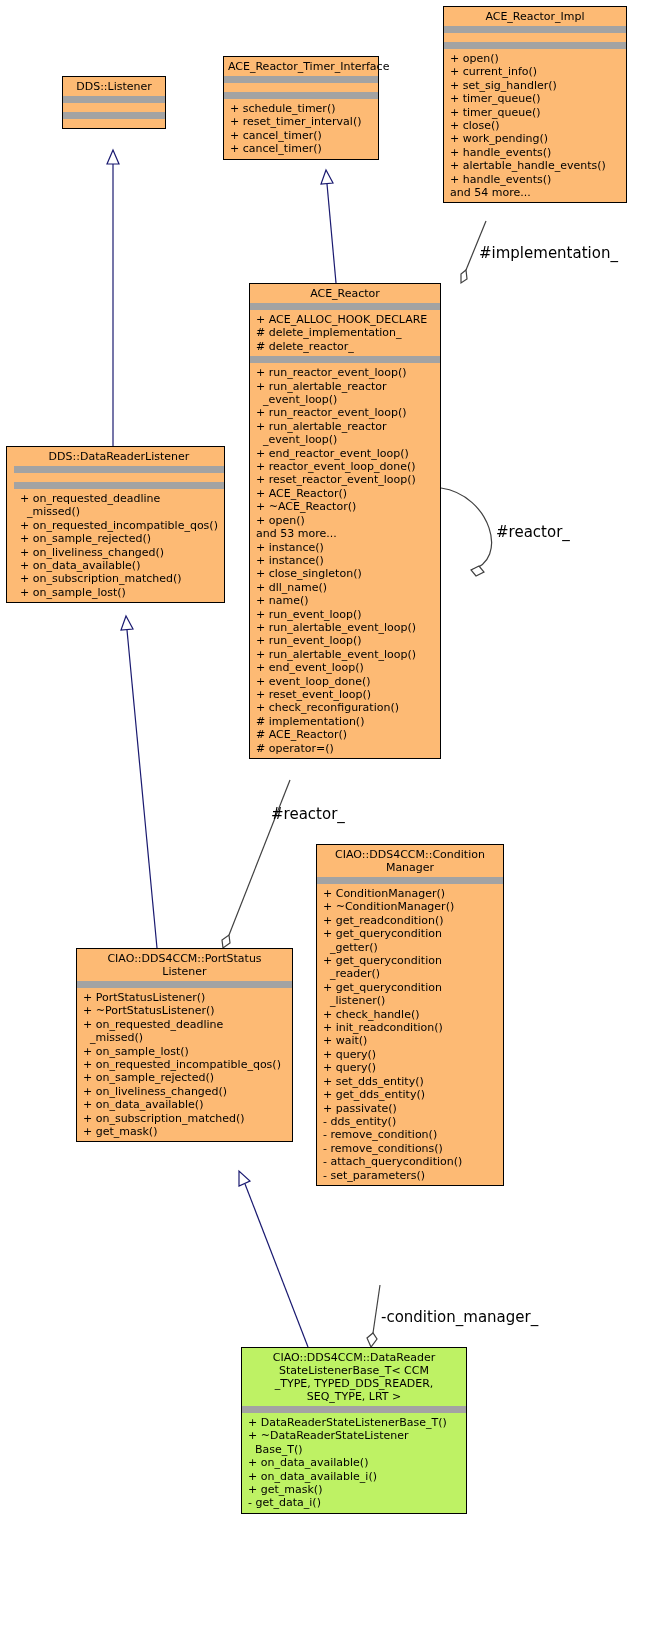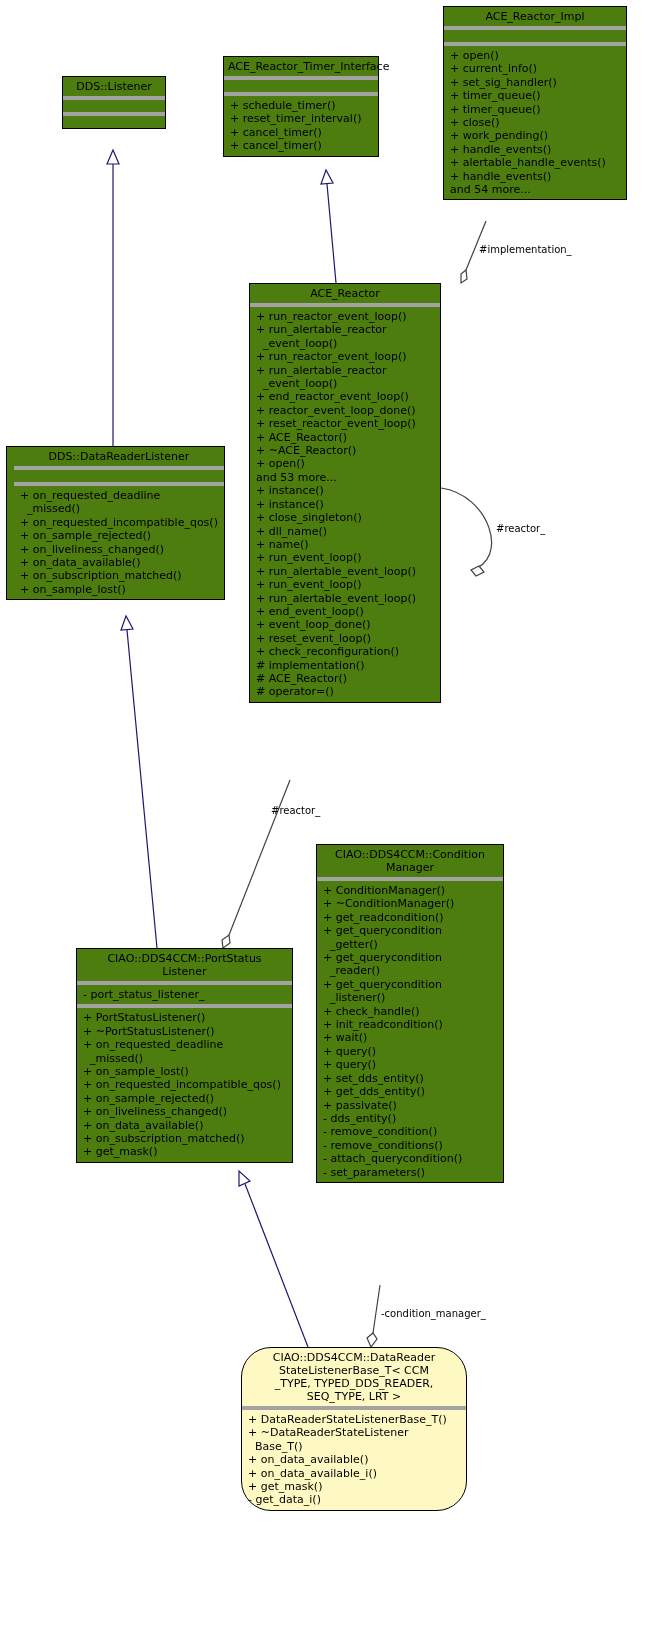--- a/index.html
+++ b/index.html
@@ -1,24 +1,24 @@
 <!DOCTYPE html>
 <html><head>
 <meta charset="utf-8">
 <style>
   html, body { margin: 0; padding: 0; background: #ffffff; }
   body { width: 645px; height: 1627px; position: relative; overflow: hidden;
          font-family: "DejaVu Sans", sans-serif; font-size: 11px; color: #000; }
   #edges { position: absolute; left: 0; top: 0; width: 645px; height: 1627px; }
-  .cls { position: absolute; border: 1px solid #000; background: #4d7c0f; box-sizing: border-box; }
-  .cls.highlight { background: #fef9c3; border-radius: 30px; }
+  .cls { position: absolute; border: 1px solid #000; background: #fdba74; box-sizing: border-box; }
+  .cls.highlight { background: #bef264; }
   .cls .title { text-align: center; padding: 3px 4px; line-height: 13px; }
-  .cls .sec { border-top: 4px solid #a3a3a3; padding: 3px 6px; line-height: 13.4px; min-height: 16px; box-sizing: border-box; }
+  .cls .sec { border-top: 7px solid #a3a3a3; padding: 3px 6px; line-height: 13.4px; min-height: 16px; box-sizing: border-box; }
   .cls .sec div { white-space: pre; }
-  .lbl { position: absolute; font-size: 10px; white-space: nowrap; }
+  .lbl { position: absolute; font-size: 15px; white-space: nowrap; }
 </style>
 </head>
 <body>
 
 <svg id="edges" xmlns="http://www.w3.org/2000/svg">
 
   <path d="M113,446 L113,164" stroke="#191970" fill="none" stroke-width="1.2"></path>
   <polygon points="113,150 107,164 119,164" fill="#fff" stroke="#191970" stroke-width="1.2"></polygon>
 
   <path d="M336,283 L327,184" stroke="#191970" fill="none" stroke-width="1.2"></path>
@@ -82,20 +82,25 @@
       <div>+ work_pending()</div>
       <div>+ handle_events()</div>
       <div>+ alertable_handle_events()</div>
       <div>+ handle_events()</div>
       <div>and 54 more...</div>
     </div>
   </div>
 <div class="cls" style="left:249px;top:283px;width:192px;">
     <div class="title">
       <div>ACE_Reactor</div>
+    </div>
+    <div class="sec">
+      <div>+ ACE_ALLOC_HOOK_DECLARE</div>
+      <div># delete_implementation_</div>
+      <div># delete_reactor_</div>
     </div>
     <div class="sec">
       <div>+ run_reactor_event_loop()</div>
       <div>+ run_alertable_reactor</div>
       <div>  _event_loop()</div>
       <div>+ run_reactor_event_loop()</div>
       <div>+ run_alertable_reactor</div>
       <div>  _event_loop()</div>
       <div>+ end_reactor_event_loop()</div>
       <div>+ reactor_event_loop_done()</div>
@@ -167,23 +172,20 @@
       <div>- attach_querycondition()</div>
       <div>- set_parameters()</div>
     </div>
   </div>
 <div class="cls" style="left:76px;top:948px;width:217px;">
     <div class="title">
       <div>CIAO::DDS4CCM::PortStatus</div>
       <div>Listener</div>
     </div>
     <div class="sec">
-      <div>- port_status_listener_</div>
-    </div>
-    <div class="sec">
       <div>+ PortStatusListener()</div>
       <div>+ ~PortStatusListener()</div>
       <div>+ on_requested_deadline</div>
       <div>  _missed()</div>
       <div>+ on_sample_lost()</div>
       <div>+ on_requested_incompatible_qos()</div>
       <div>+ on_sample_rejected()</div>
       <div>+ on_liveliness_changed()</div>
       <div>+ on_data_available()</div>
       <div>+ on_subscription_matched()</div>

